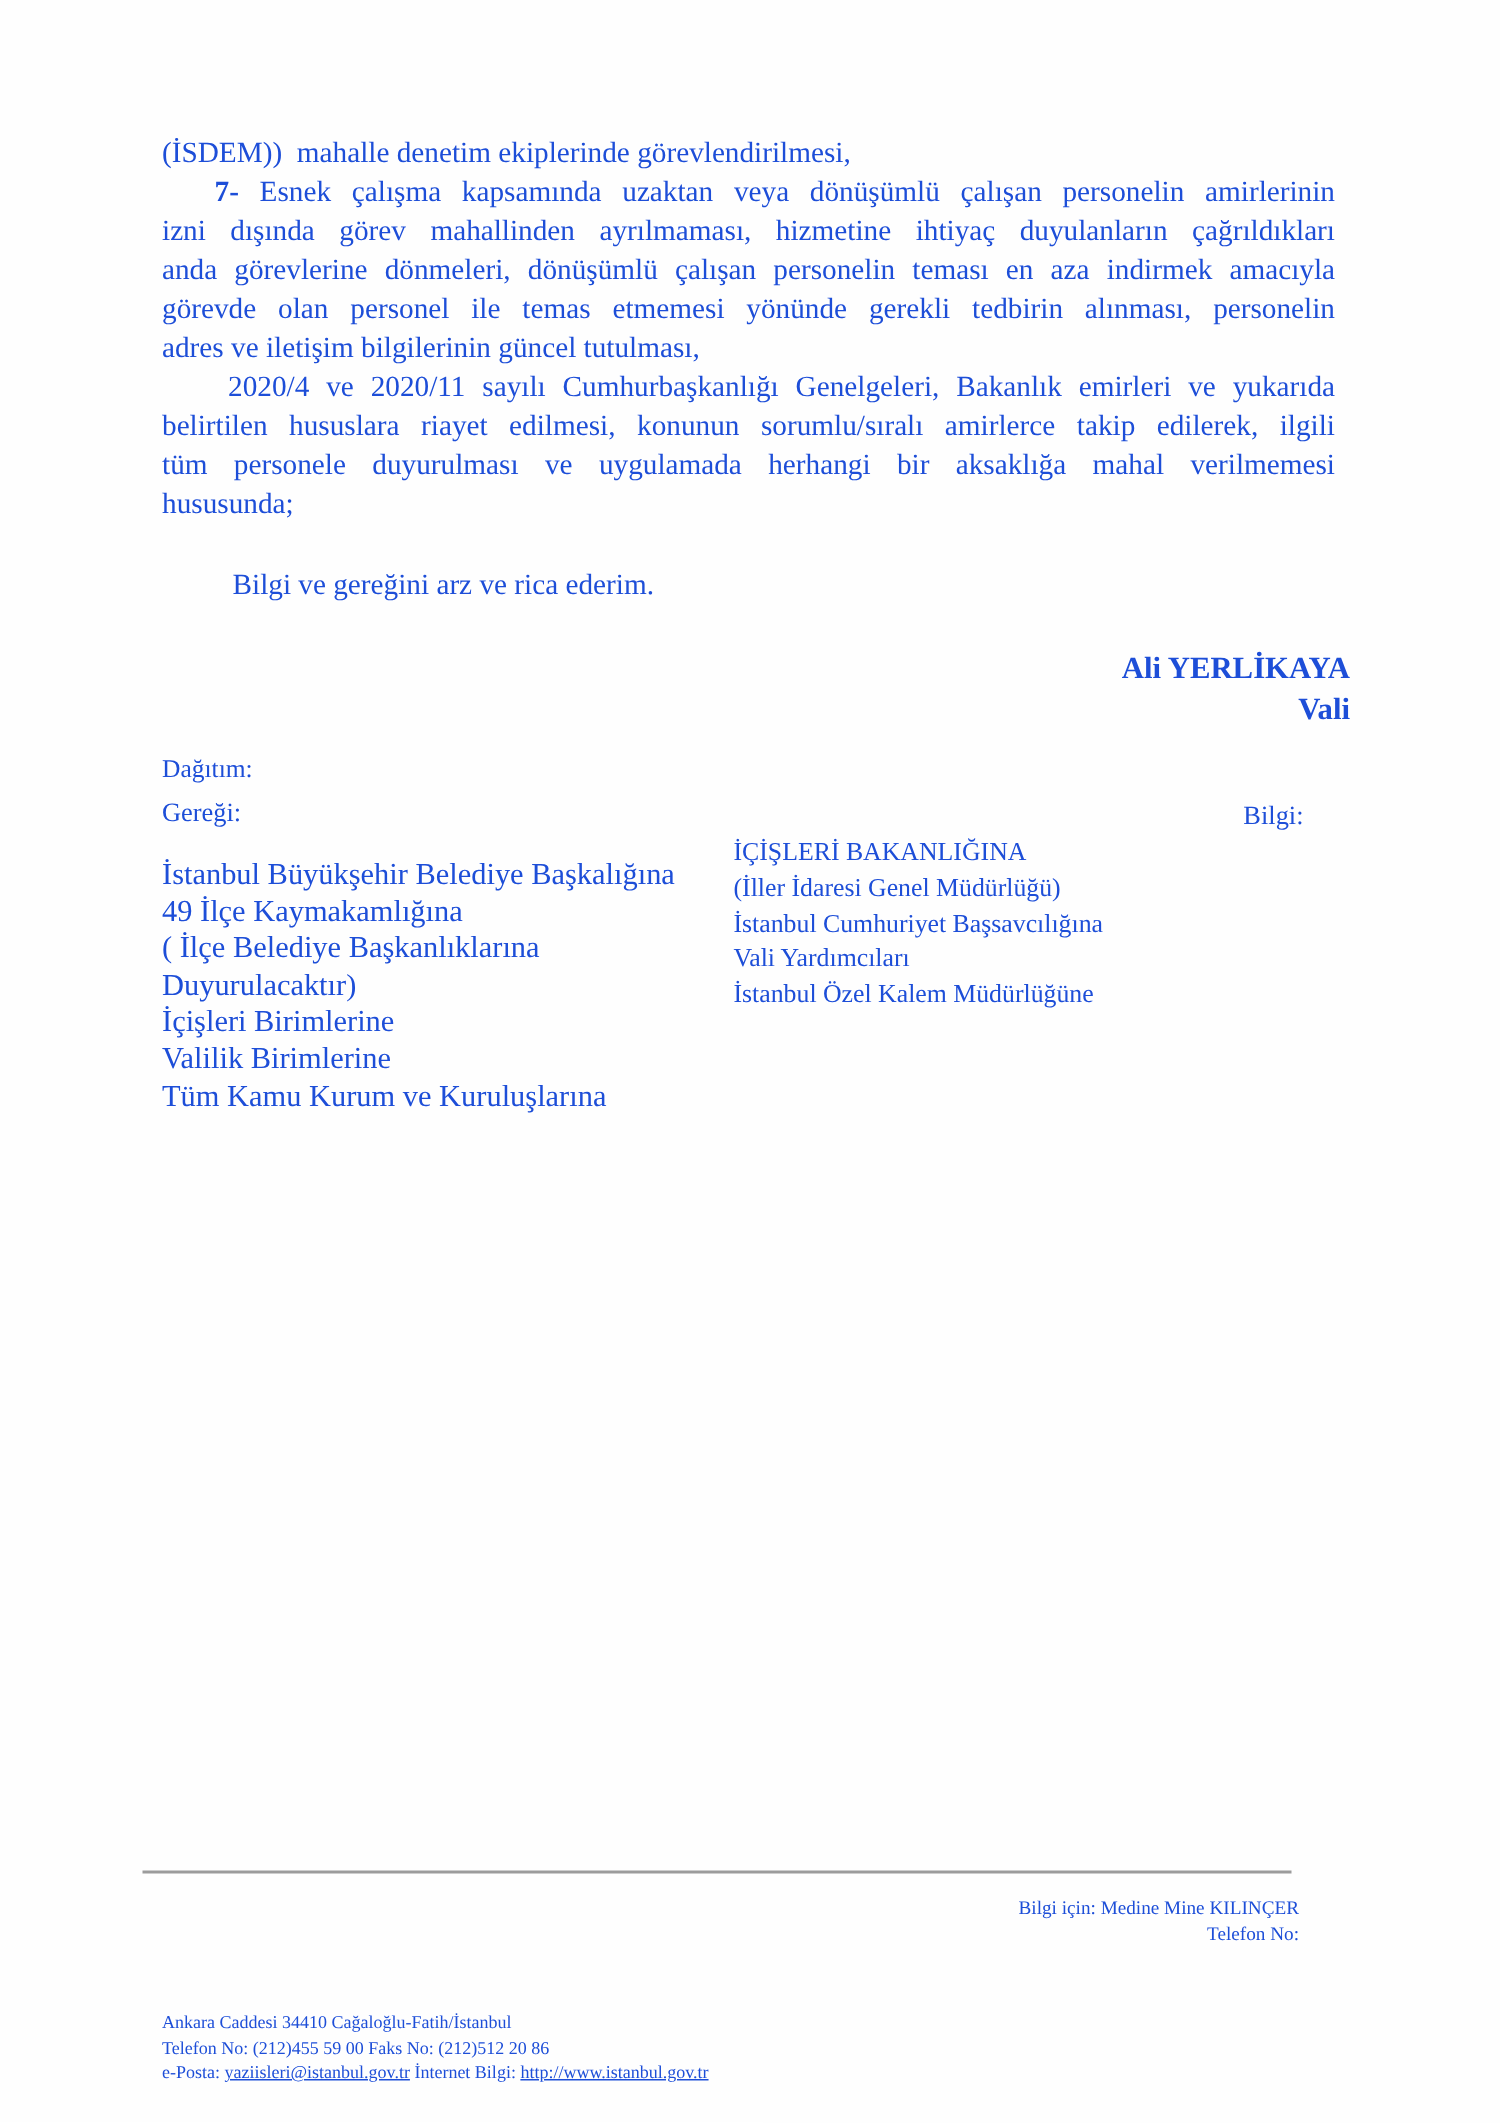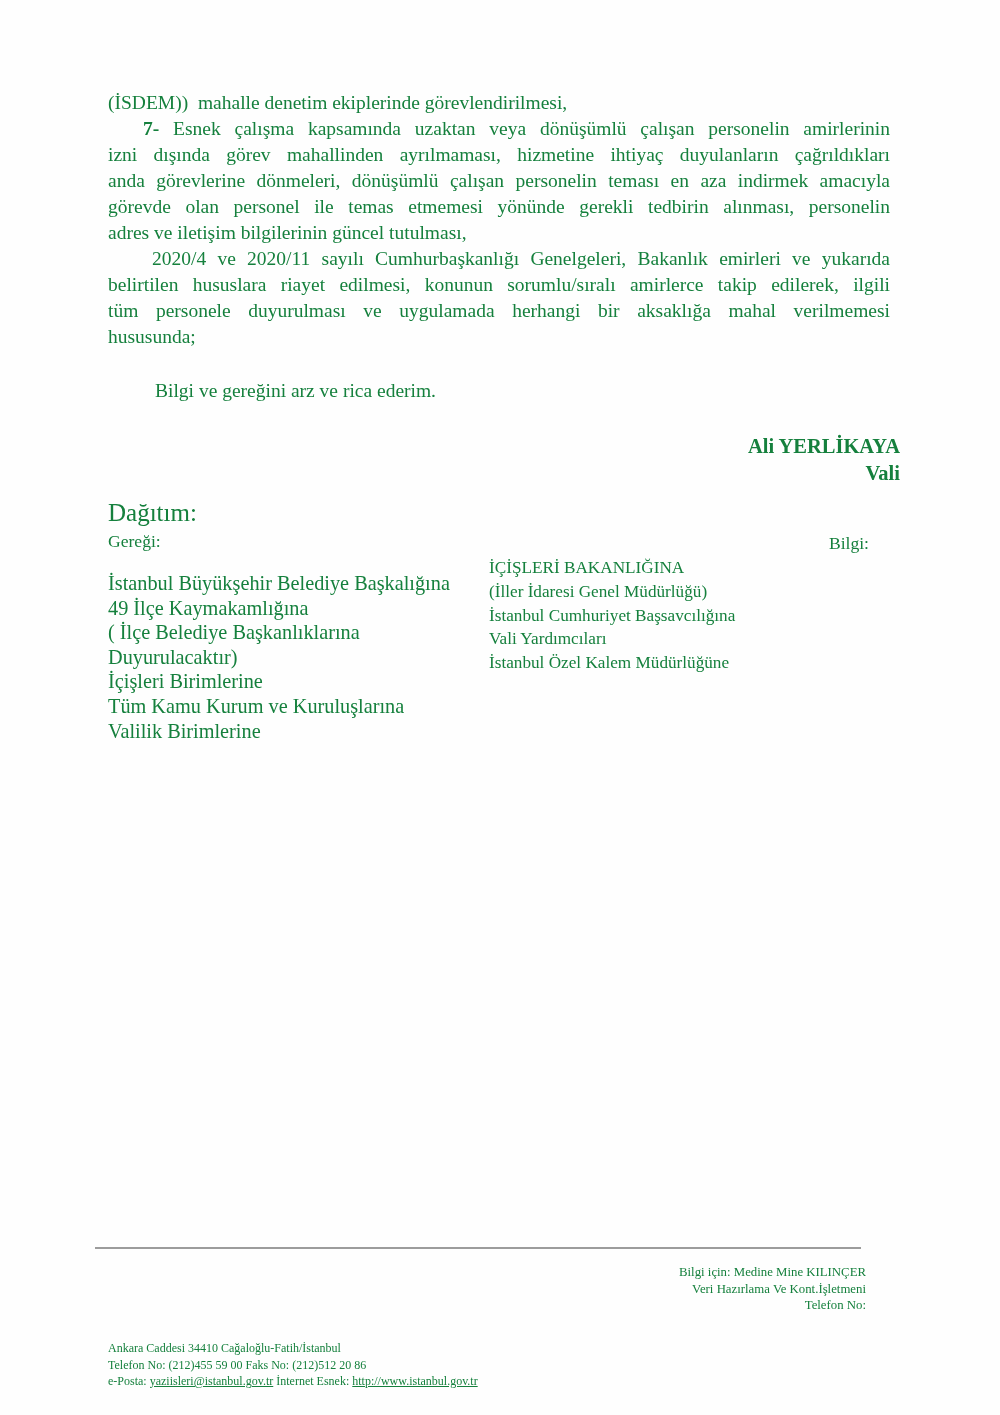--- a/index.html
+++ b/index.html
@@ -1,18 +1,18 @@
 <!DOCTYPE html>
 <html><head>
 <meta charset="utf-8">
 <style>
   html,body{margin:0;padding:0;background:#ffffff;}
   .page{
     position:relative;width:1000px;height:1415px;margin:0 auto;
-    background:#fefefe;color:#15803d;
+    background:#fefefe;color:#1d4ed8;
     font-family:"Liberation Serif", serif;
     overflow:hidden;
   }
   
   .body-text{
     position:absolute;left:108px;top:90px;width:782px;
     font-size:19.5px;line-height:26px;
   }
   .para{margin:0;}
   .line{min-height:26px;}
@@ -20,21 +20,21 @@
   .line b{font-weight:bold;}
   
   .signature{
     position:absolute;left:450px;top:433px;width:450px;
     text-align:right;font-weight:bold;
     font-size:20.5px;line-height:27px;
   }
   
   .dagitim-title{
     position:absolute;left:108px;top:500px;
-    font-size:25px;line-height:25px;
+    font-size:17px;line-height:25px;
   }
   .geregi-col{
     position:absolute;left:108px;top:530px;width:370px;
     font-size:20.3px;line-height:24.6px;
   }
   .geregi-col .col-label{font-size:17.6px;line-height:23px;margin-bottom:18px;}
   .bilgi-col{
     position:absolute;left:489px;top:532px;width:380px;
     font-size:17.2px;line-height:23.8px;
   }
@@ -89,43 +89,42 @@
   <div class="dagitim-title">Dağıtım:</div>
 
   <div class="geregi-col">
     <div class="col-label">Gereği:</div>
     <div>
         <div>İstanbul Büyükşehir Belediye Başkalığına</div>
         <div>49 İlçe Kaymakamlığına</div>
         <div>( İlçe Belediye Başkanlıklarına</div>
         <div>Duyurulacaktır)</div>
         <div>İçişleri Birimlerine</div>
+        <div>Valilik Birimlerine</div>
         <div>Tüm Kamu Kurum ve Kuruluşlarına</div>
-        <div>Valilik Birimlerine</div>
       </div>
   </div>
 
   <div class="bilgi-col">
     <div class="col-label">Bilgi:</div>
     <div>
         <div>İÇİŞLERİ BAKANLIĞINA</div>
         <div>(İller İdaresi Genel Müdürlüğü)</div>
         <div>İstanbul Cumhuriyet Başsavcılığına</div>
         <div>Vali Yardımcıları</div>
         <div>İstanbul Özel Kalem Müdürlüğüne</div>
       </div>
   </div>
 
   <div class="footer-rule"></div>
 
   <div class="footer-left">
     <div>Ankara Caddesi 34410 Cağaloğlu-Fatih/İstanbul</div>
     <div>Telefon No: (212)455 59 00 Faks No: (212)512 20 86</div>
-    <div><span>e-Posta: </span><span class="flink">yaziisleri@istanbul.gov.tr</span><span> İnternet Esnek: </span><span class="flink">http://www.istanbul.gov.tr</span></div>
+    <div><span>e-Posta: </span><span class="flink">yaziisleri@istanbul.gov.tr</span><span> İnternet Bilgi: </span><span class="flink">http://www.istanbul.gov.tr</span></div>
   </div>
 
   <div class="footer-right">
     <div>Bilgi için: Medine Mine KILINÇER</div>
-    <div>Veri Hazırlama Ve Kont.İşletmeni</div>
     <div>Telefon No:</div>
   </div>
 
 </div>
 
 </body></html>

